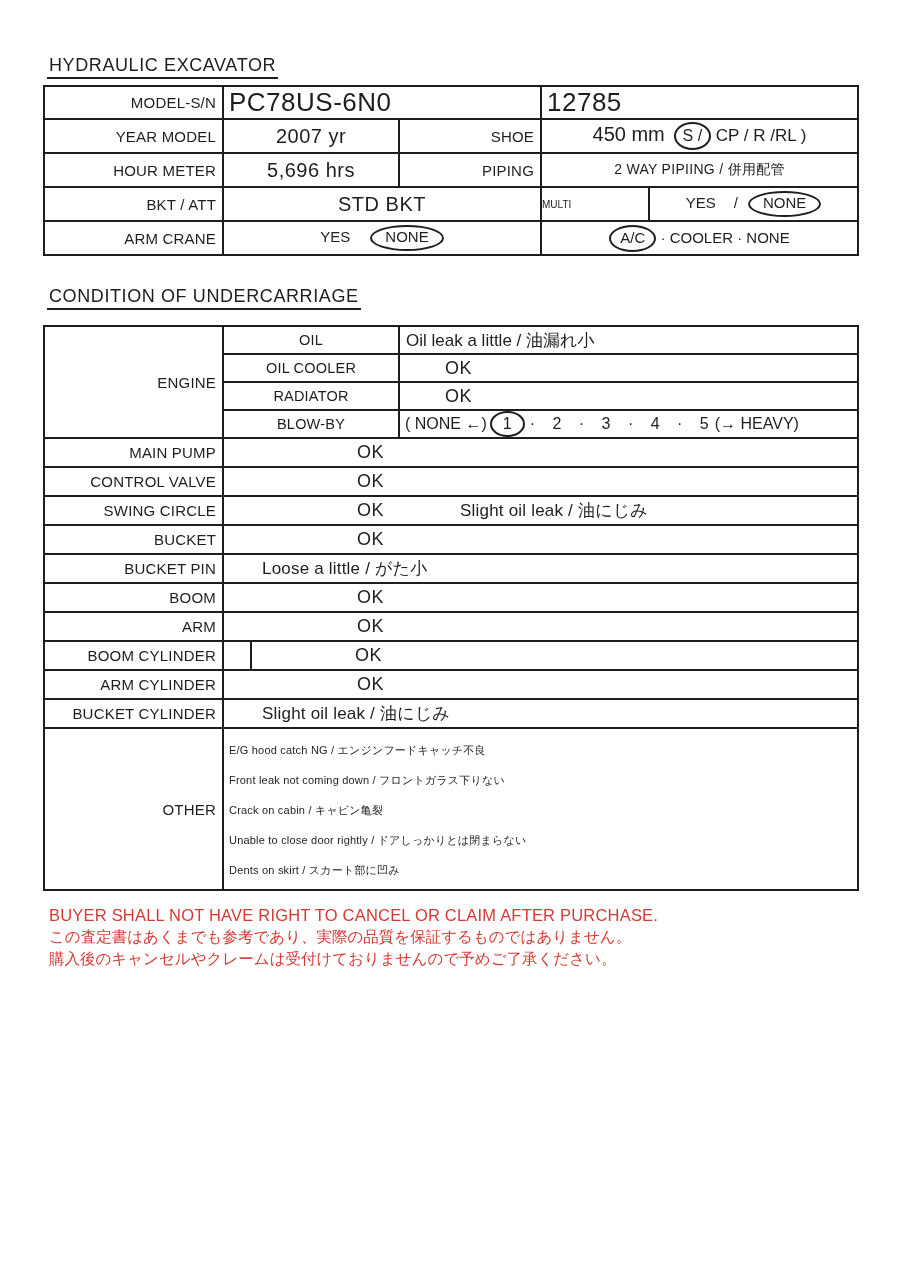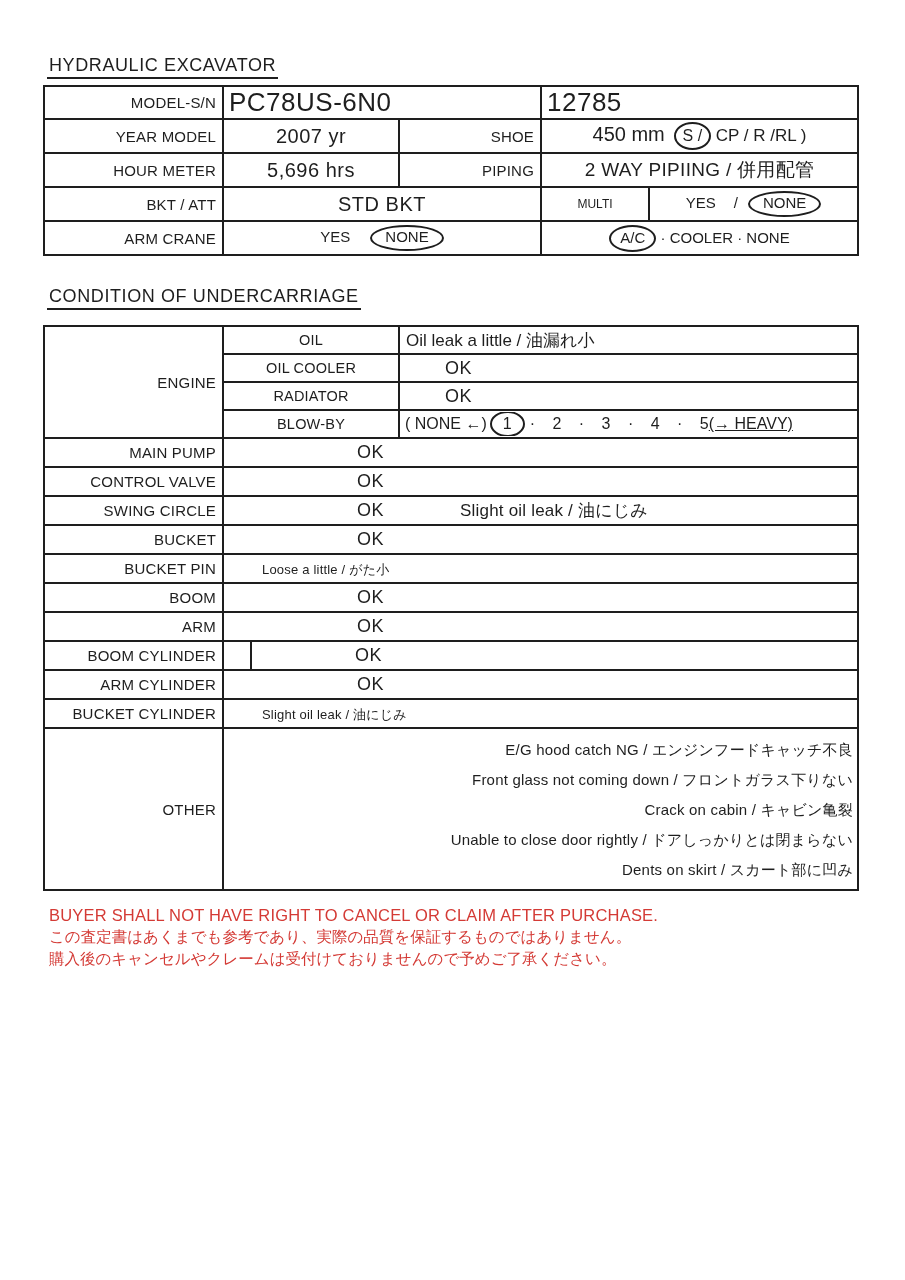--- a/index.html
+++ b/index.html
@@ -12,55 +12,55 @@
   }
   .heading { font-size:18px; letter-spacing:.6px; display:inline-block;
     border-bottom:2px solid var(--ink); padding:0 2px 1px 2px; margin-left:4px; }
   .heading2 { margin-top:30px; }
   table { border-collapse:collapse; width:814px; table-layout:fixed; }
   td { border:2px solid var(--ink); vertical-align:middle; overflow:hidden; white-space:nowrap; }
   .t1 { margin-top:6px; }
   .t1 td { height:34px; }
   .t1 tr.r1 td { height:29px; }
   .lbl { text-align:right; padding-right:6px; font-size:15px; letter-spacing:.2px; }
-  .lblc { text-align:center; font-size:12px; }
+  .lblc { text-align:left; font-size:10px; }
   .big { font-size:26px; padding-left:5px; letter-spacing:.5px; }
   .center { text-align:center; }
   .mid { font-size:20px; letter-spacing:.5px; }
-  .val17 { font-size:19px; letter-spacing:.3px;border-radius:15px; }
+  .val17 { font-size:14px; letter-spacing:.3px;border-radius:15px; }
   .shoe-cell { font-size:17px; }
   .shoe-num { font-size:20px; margin-right:4px; }
   .oval { display:inline-block; border:2px solid var(--ink); border-radius:50%;
           text-align:center; line-height:1.2; }
   .oval-s   { padding:2px 7px 3px; font-size:16px; }
   .oval-none{ padding:1px 13px 3px; font-size:15px; }
   .oval-ac  { padding:2px 9px 3px; font-size:15px; }
   .oval-1   { padding:1px 11px 2px; font-size:16px; margin:0 3px; }
   .pair { font-size:15px; }
   .slash { margin:0 10px 0 18px; }
   .gap20 { margin-left:20px; }
   .t2 { margin-top:5px; }
   .t2 td { height:39px; }
   .t2 .uval { text-align:center; font-size:17px; letter-spacing:.2px; }
   .t3 { margin-top:15px; }
-  .t3 td { height:29px;border-radius:12px; }
+  .t3 td { height:29px; }
   .t3 tr.eng td { height:28px; }
   .sublbl { text-align:center; font-size:14.5px; letter-spacing:.2px; }
   .eval { font-size:17px; padding-left:6px; }
   .eok { font-size:18px; padding-left:45px; letter-spacing:.5px; }
   .vcell { font-size:18px; }
   .vcell .ok { margin-left:133px; letter-spacing:.5px; }
   .vcell.after-stub .ok { margin-left:103px; }
   .vcell .note { margin-left:76px; font-size:17px; letter-spacing:.2px; }
-  .vcell .free { margin-left:38px; font-size:13px; letter-spacing:.2px; }
+  .vcell .free { margin-left:38px; font-size:17px; letter-spacing:.2px; }
   .blowby { font-size:16px; padding-left:5px; }
   .blowby .scale { word-spacing:13px; margin-left:2px; }
-  .blowby .suffix { margin-left:0;text-decoration:underline; }
+  .blowby .suffix { margin-left:6px; }
   .other-cell { padding:6px 4px 4px 5px; }
-  .other-cell div { font-size:15px; line-height:30px; letter-spacing:.2px;text-align:right; }
+  .other-cell div { font-size:11px; line-height:30px; letter-spacing:.2px; }
   .disclaimer { margin-top:13px; padding-left:6px; color:var(--red); }
   .disclaimer .en { font-size:16.5px; line-height:22px; letter-spacing:.2px; }
   .disclaimer .ja { font-size:15.5px; line-height:22px; }
 </style>
 </head>
 <body>
 
 <div class="page">
 
   <span class="heading">HYDRAULIC EXCAVATOR</span>
@@ -186,21 +186,21 @@
       <td class="vcell" colspan="3"><span class="ok">OK</span></td>
     </tr>
     <tr>
       <td class="lbl">BUCKET CYLINDER</td>
       <td class="vcell" colspan="3"><span class="free">Slight oil leak / 油にじみ</span></td>
     </tr>
     <tr>
       <td class="lbl">OTHER</td>
       <td class="other-cell" colspan="3">
         <div>E/G hood catch NG / エンジンフードキャッチ不良</div>
-        <div>Front glass not coming down / フロントガラス下りない</div>
+        <div>Front leak not coming down / フロントガラス下りない</div>
         <div>Crack on cabin / キャビン亀裂</div>
         <div>Unable to close door rightly / ドアしっかりとは閉まらない</div>
         <div>Dents on skirt / スカート部に凹み</div>
       </td>
     </tr>
   </tbody>
     </table>
 
   
   <div class="disclaimer">

